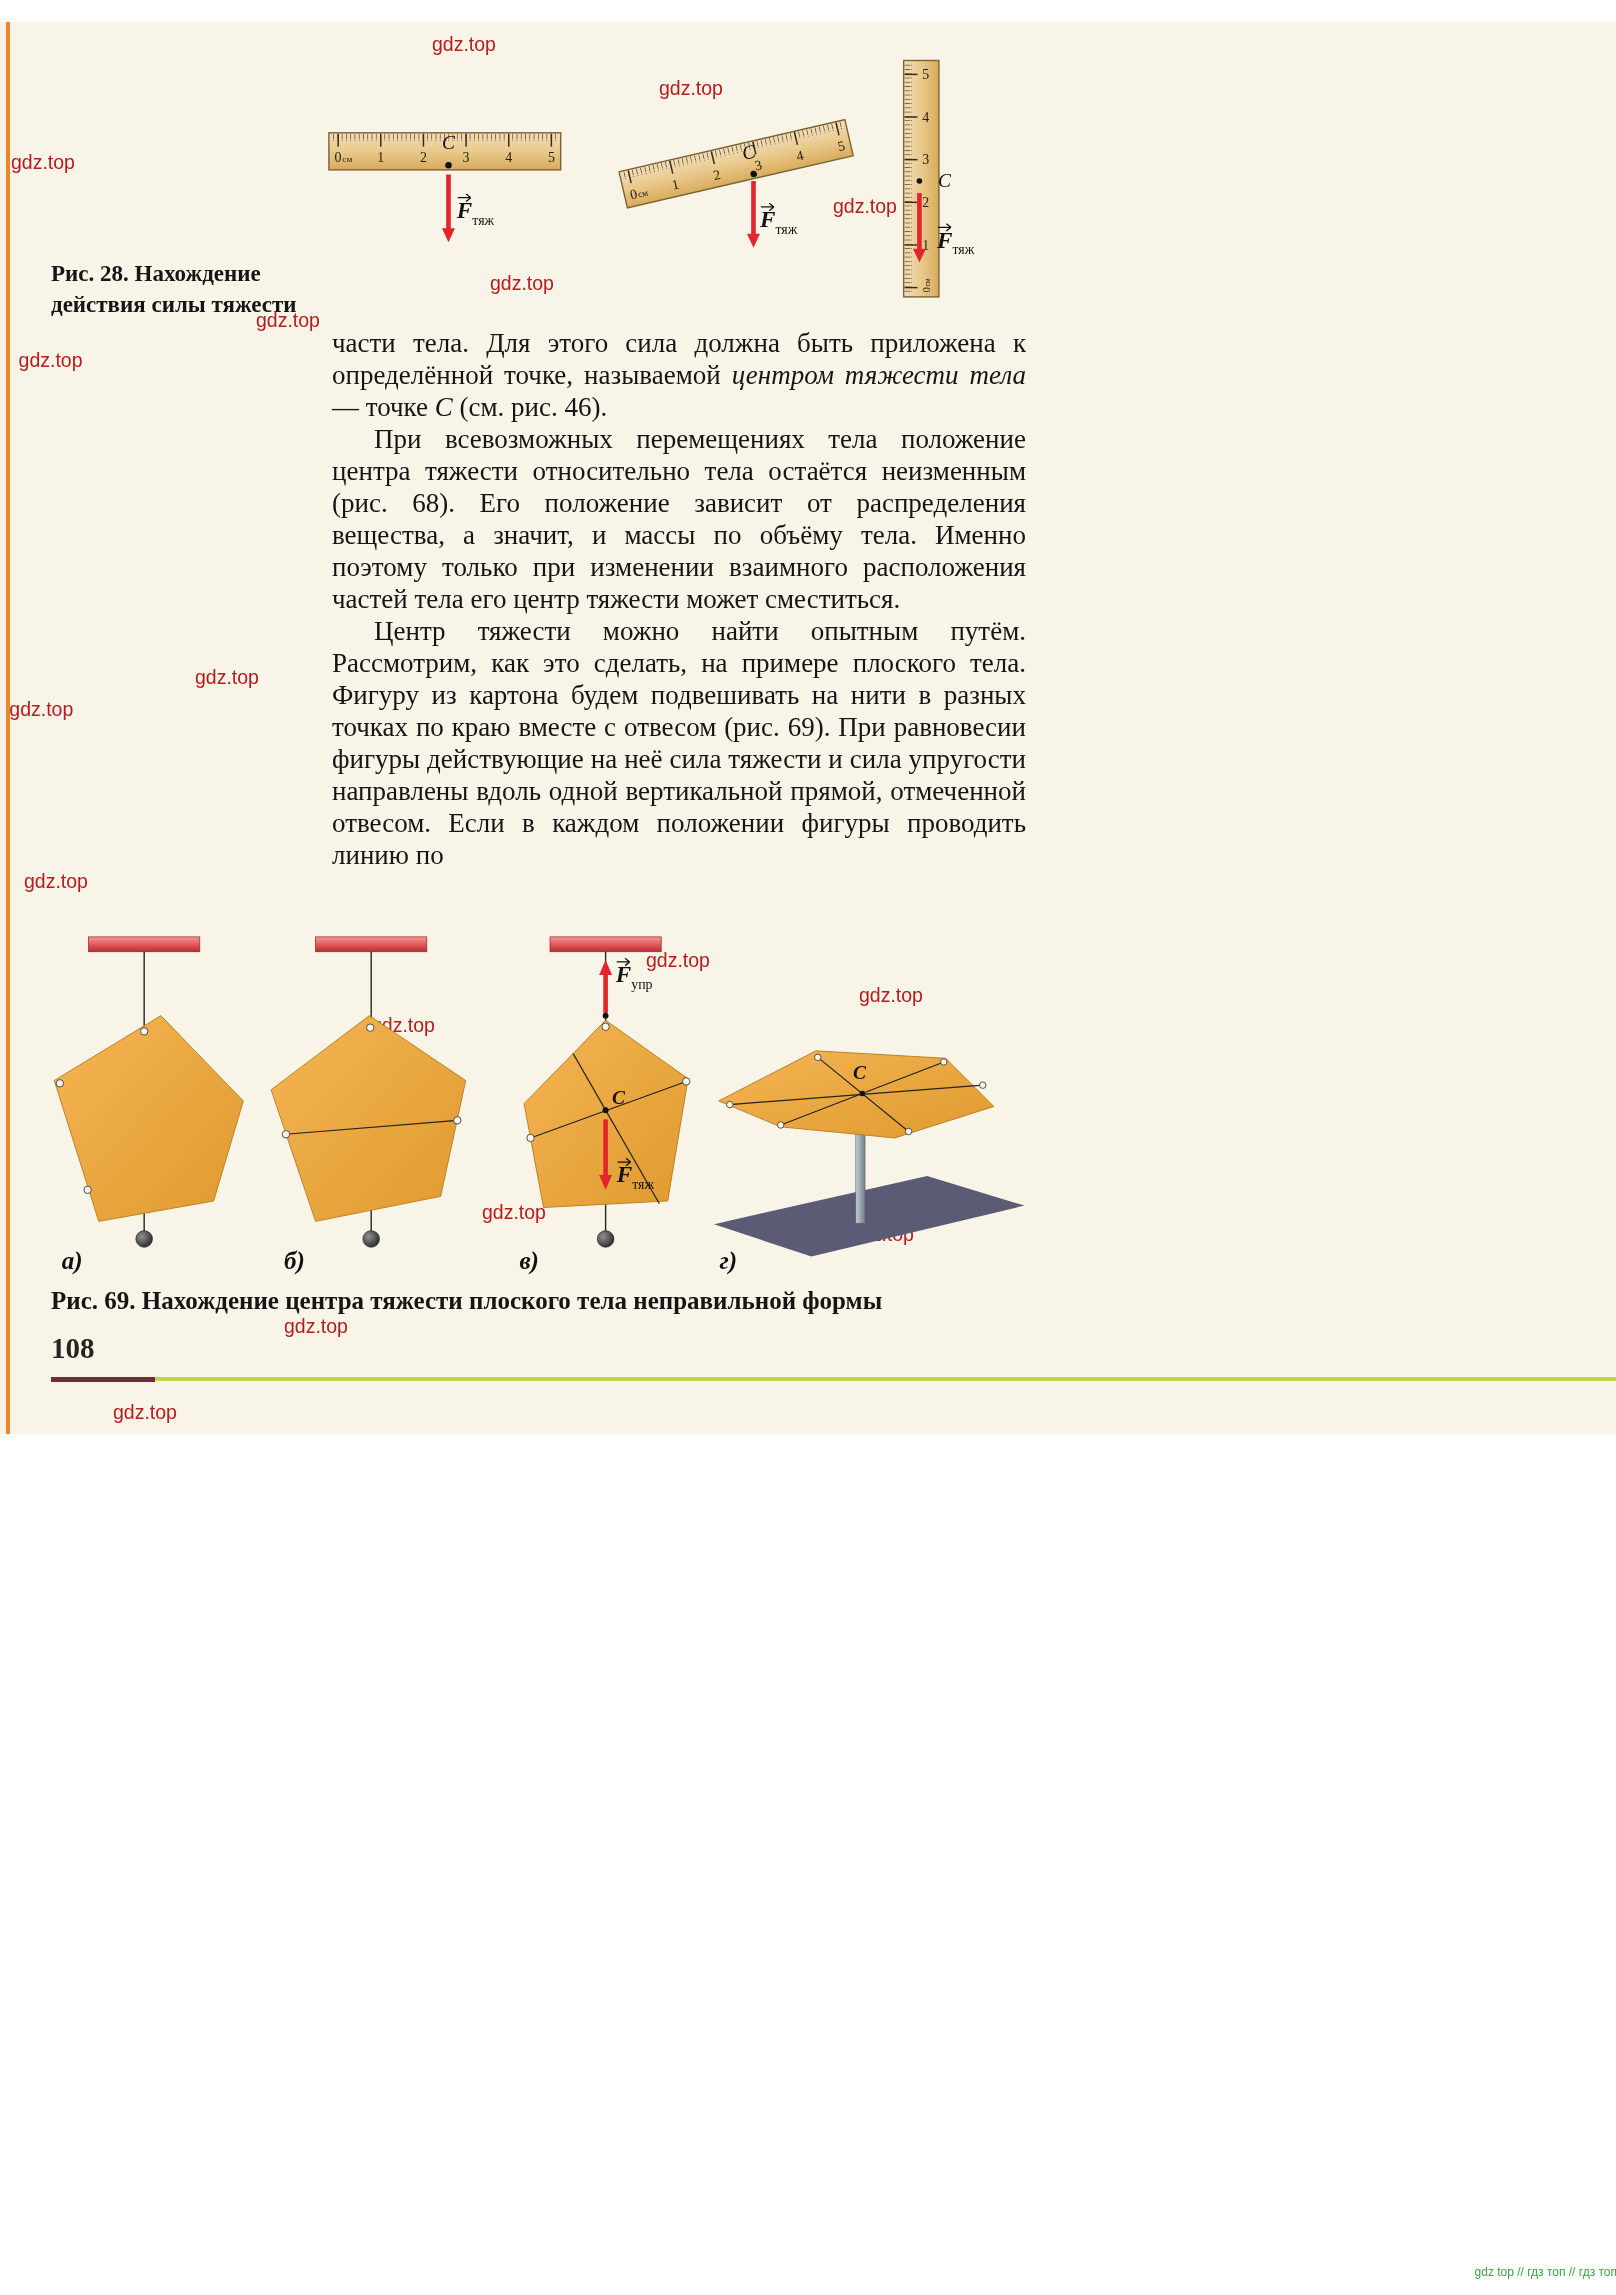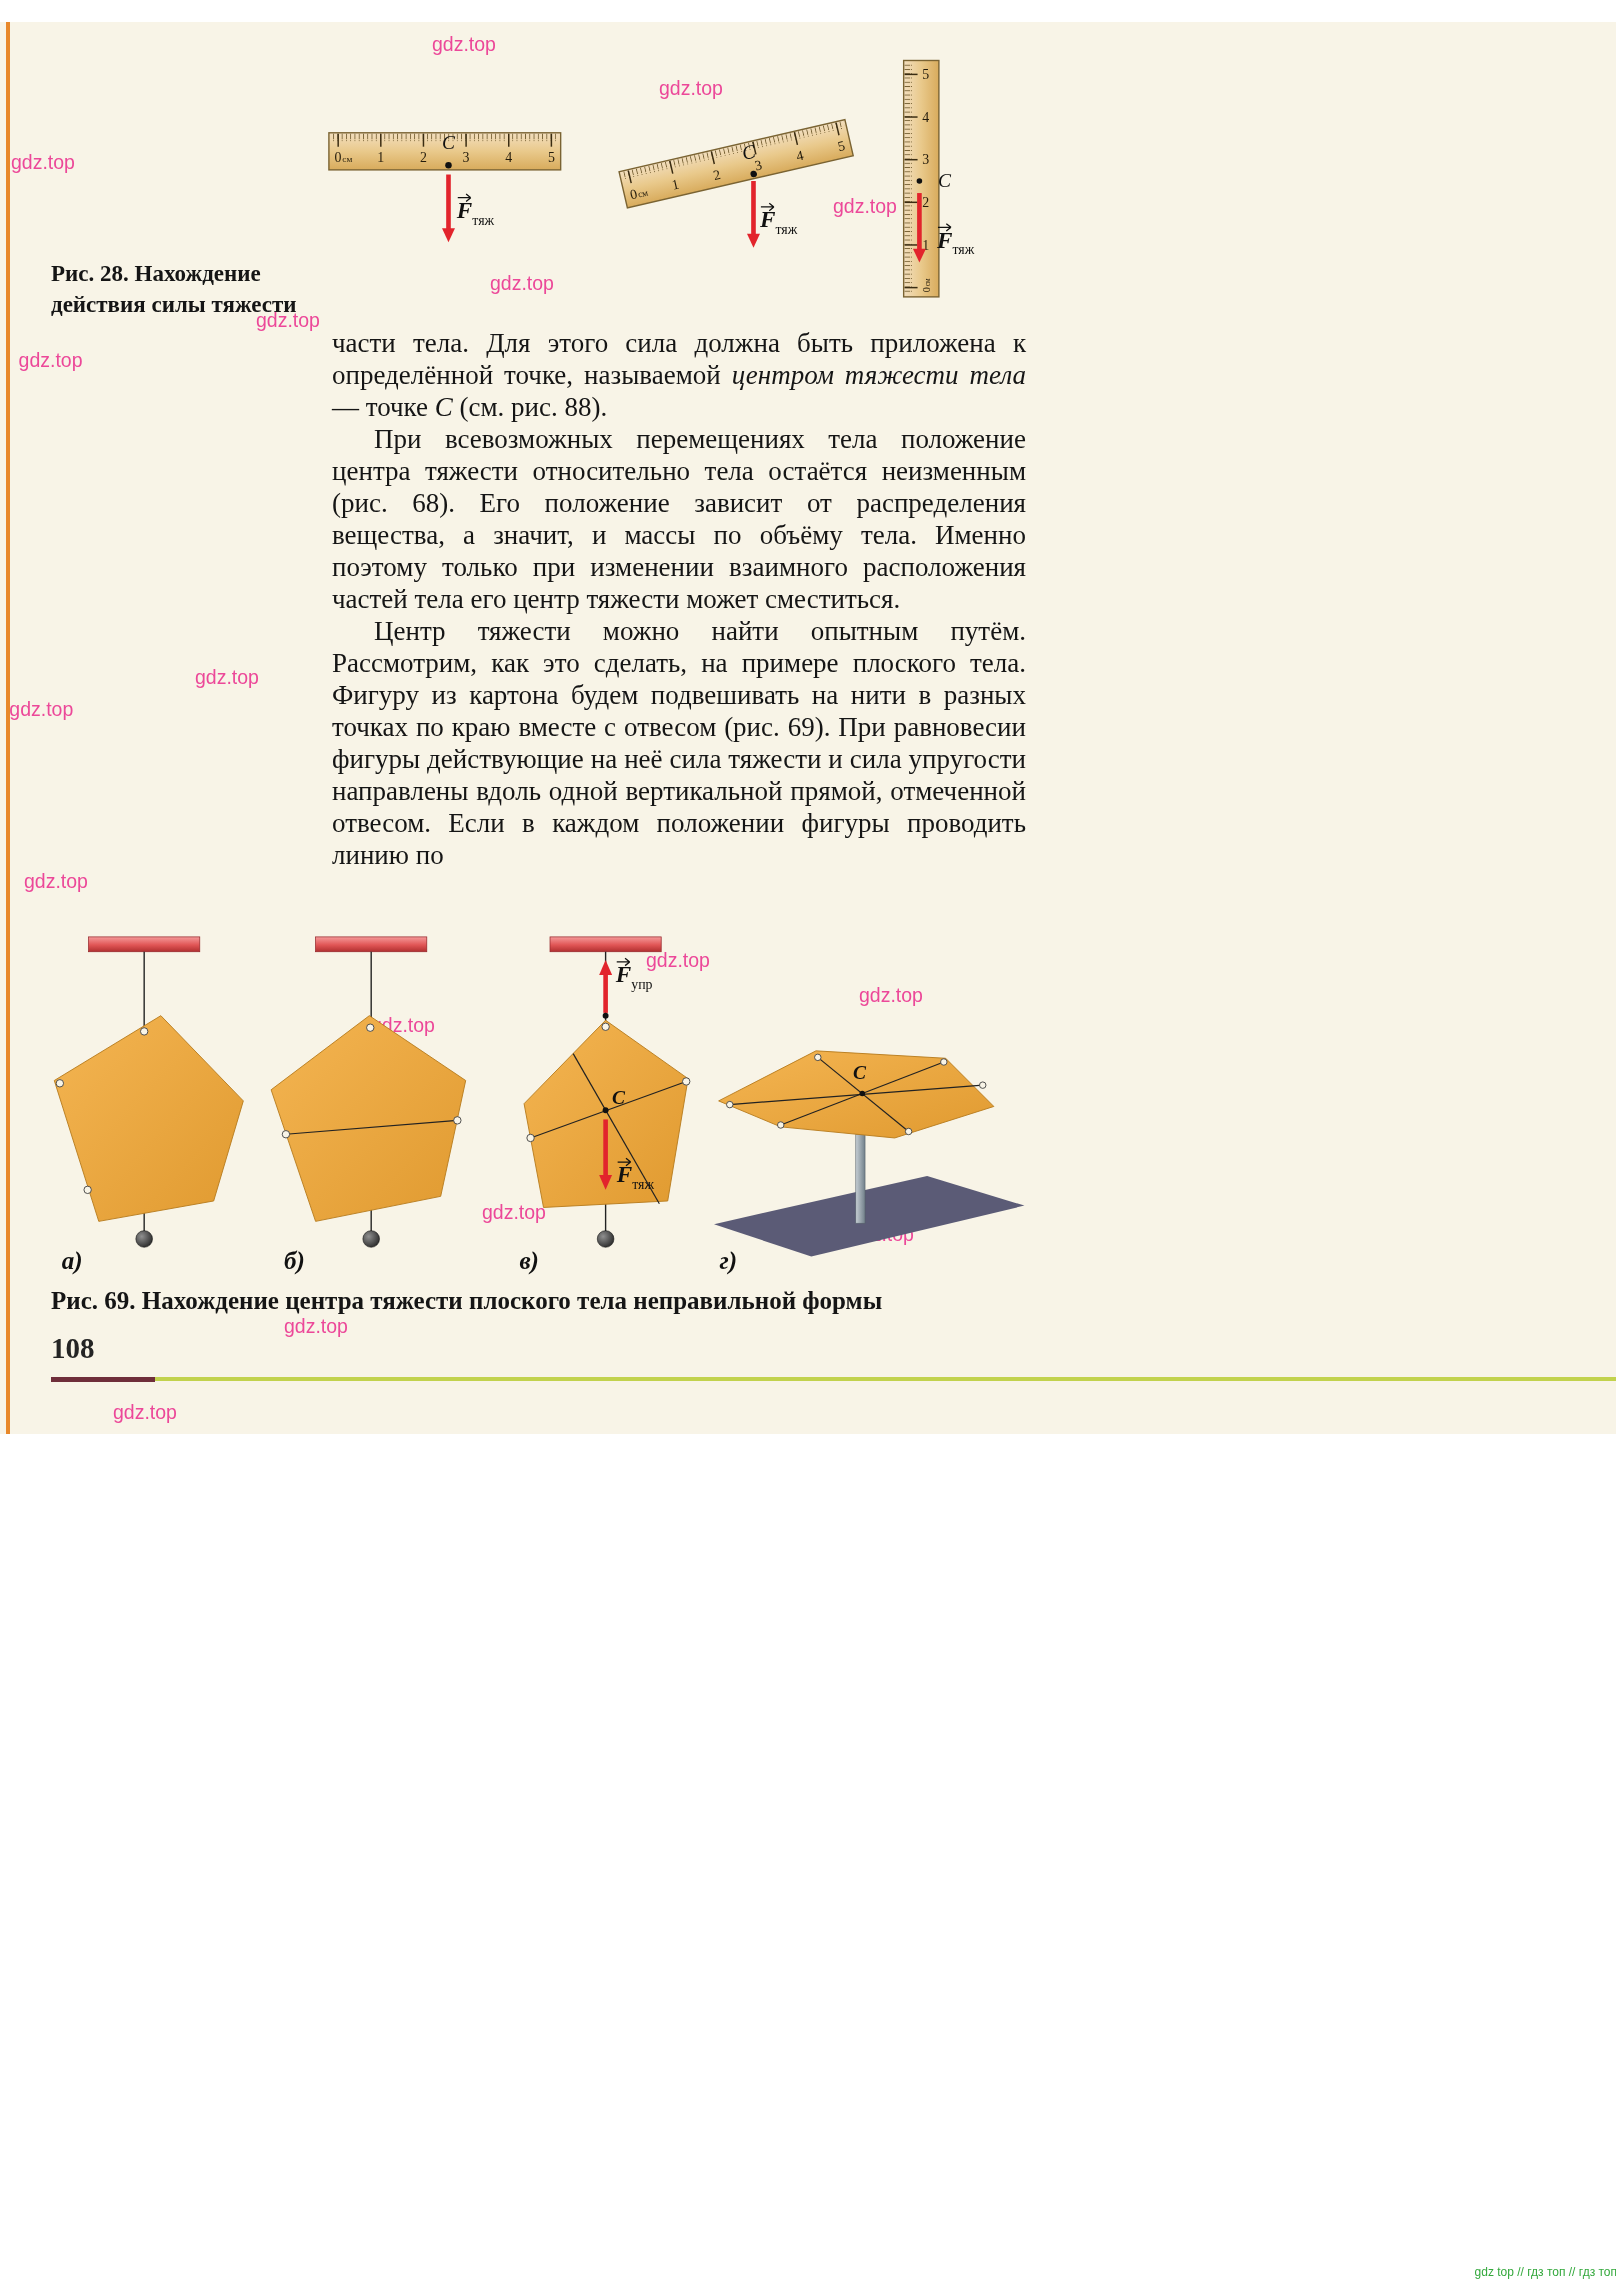--- a/index.html
+++ b/index.html
@@ -4,21 +4,21 @@
 <style>
   html,body{margin:0;padding:0;background:#ffffff;}
   .page{position:relative;width:1617px;height:2296px;background:#ffffff;overflow:hidden;
         font-family:"Liberation Serif",serif;}
   .scan{position:absolute;left:0;top:22px;width:1617px;height:1412px;background:#f8f4e7;}
   .left-edge{position:absolute;left:5.6px;top:22px;width:4.6px;height:1412px;background:#e8882a;}
   .header-link{position:absolute;top:5.6px;left:0;width:100%;text-align:center;
         font:12px "Liberation Sans",sans-serif;color:#33a83c;}
   .footer-link{position:absolute;top:2265px;left:0;width:100%;text-align:right;
         font:12px "Liberation Sans",sans-serif;color:#33a83c;}
-  .wm{position:absolute;font:19.5px "Liberation Sans",sans-serif;color:#ec4899;white-space:nowrap;}
+  .wm{position:absolute;font:19.5px "Liberation Sans",sans-serif;color:#b91c1c;white-space:nowrap;}
   .fig68-caption{position:absolute;left:51px;top:258px;width:286px;
         font:bold 23px/1.35 "Liberation Serif",serif;color:#151515;}
   .textcol{position:absolute;left:332px;top:327px;width:694px;color:#151515;
         font:27px/32px "Liberation Serif",serif;text-align:justify;hyphens:auto;}
   .textcol p{margin:0;}
   .textcol p.ind{text-indent:42px;}
   .bi{font-weight:normal;font-style:italic;}
   .it{font-style:italic;}
   .fig69-caption{position:absolute;left:51px;top:1287px;width:1113px;
         font:bold 25px "Liberation Serif",serif;color:#151515;}
@@ -185,21 +185,21 @@
       <text x="671" y="212"><tspan class="fsym">F</tspan><tspan class="fsub" dy="7">тяж</tspan></text>
     </g>
   </svg>
 
   <div class="fig68-caption">
     <b>Рис. 28.</b>
     <span>Нахождение действия силы тяжести</span>
   </div>
 
   <div class="textcol">
-    <p><span>части тела. Для этого сила должна быть приложена к определённой точке, называемой </span><span class="bi">центром тяжести тела</span><span> — точке </span><span class="it">C</span><span> (см. рис. 88).</span></p>
+    <p><span>части тела. Для этого сила должна быть приложена к определённой точке, называемой </span><span class="bi">центром тяжести тела</span><span> — точке </span><span class="it">C</span><span> (см. рис. 46).</span></p>
     <p class="ind">При всевозможных перемещениях тела положение центра тяжести относительно тела остаётся неизменным (рис. 68). Его положение зависит от распределения вещества, а значит, и массы по объёму тела. Именно поэтому только при изменении взаимного расположения частей тела его центр тяжести может сместиться.</p>
     <p class="ind">Центр тяжести можно найти опытным путём. Рассмотрим, как это сделать, на примере плоского тела. Фигуру из картона будем подвешивать на нити в разных точках по краю вместе с отвесом (рис. 69). При равновесии фигуры действующие на неё сила тяжести и сила упругости направлены вдоль одной вертикальной прямой, отмеченной отвесом. Если в каждом положении фигуры проводить линию по</p>
   </div>
 
   <svg class="fig69" width="1057" height="366" viewBox="0 0 1140 395">
     <defs>
       <linearGradient id="barGrad" x1="0" y1="0" x2="0" y2="1">
         <stop offset="0" stop-color="#f59a9a"></stop>
           <stop offset="0.55" stop-color="#e05555"></stop>
           <stop offset="1" stop-color="#b03030"></stop>

